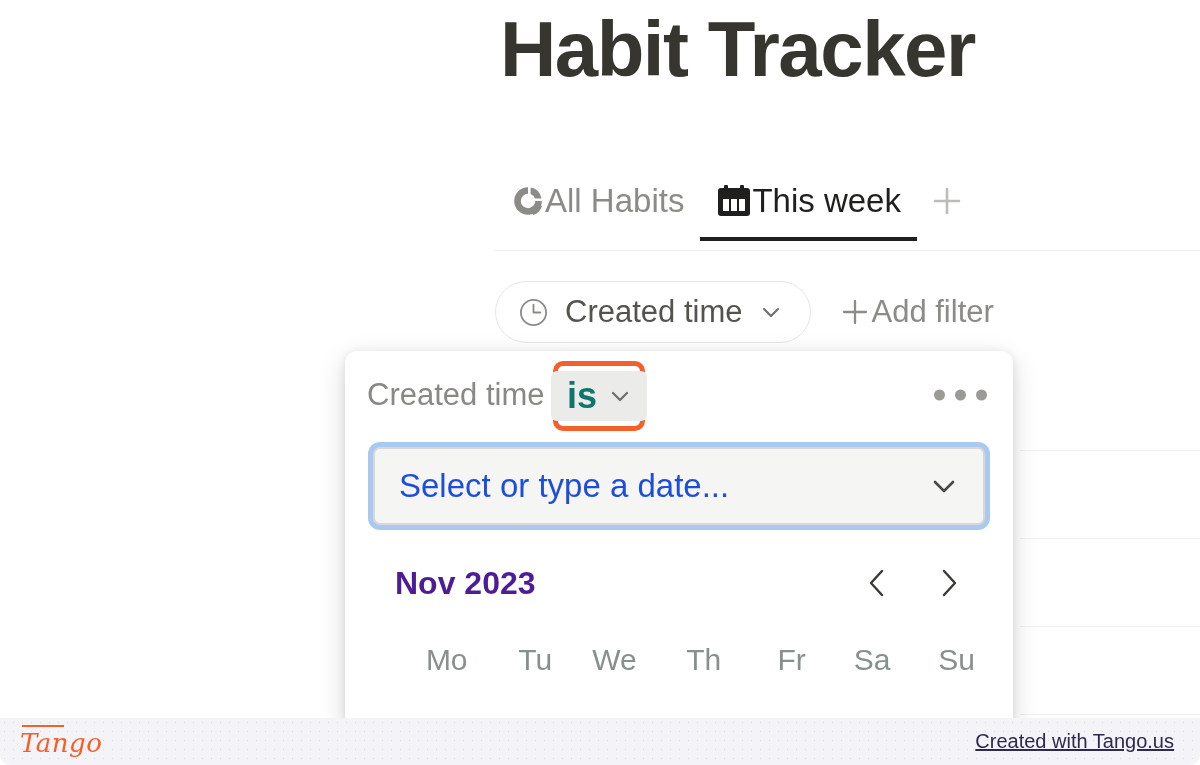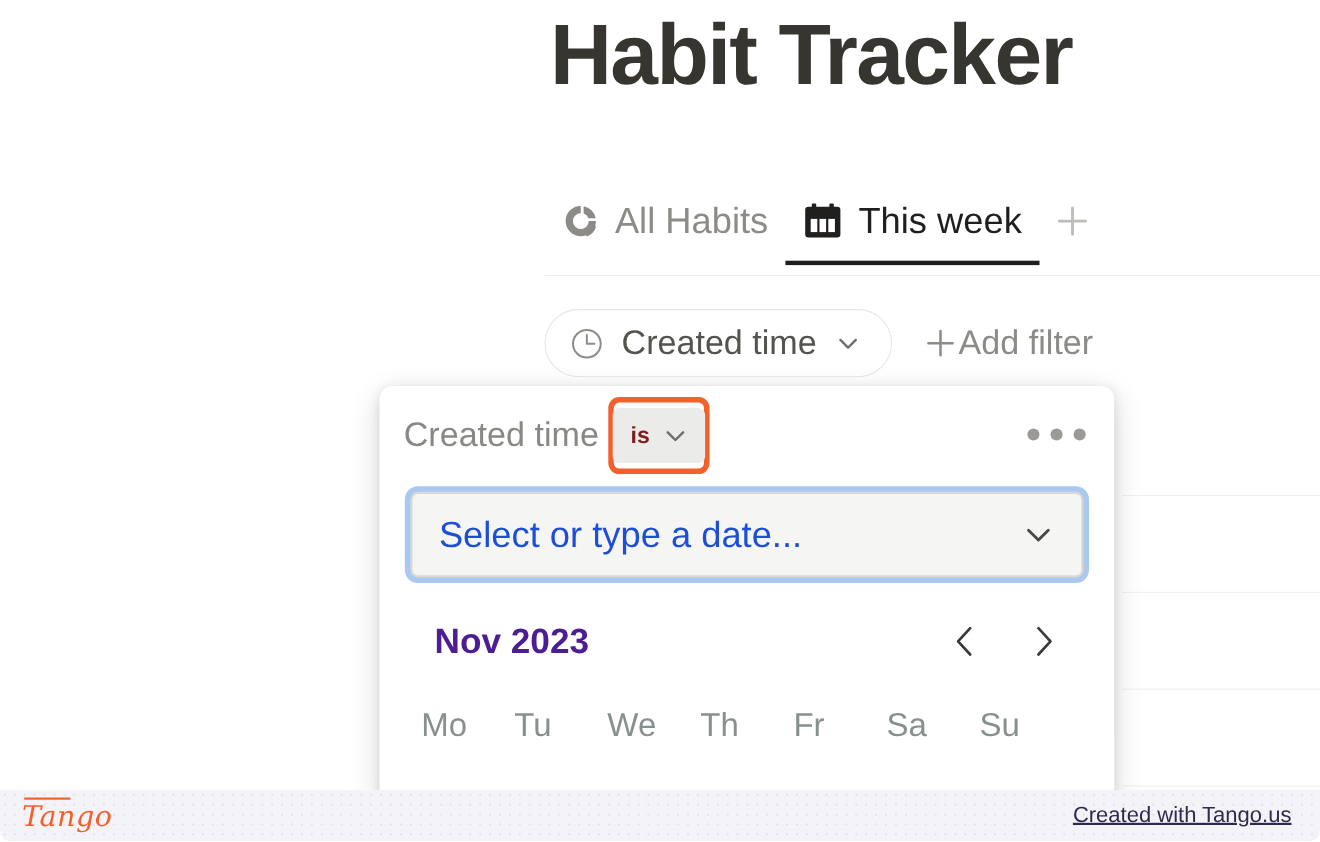--- a/index.html
+++ b/index.html
@@ -53,21 +53,20 @@
   }
   .tabs-row {
     display: flex;
     align-items: center;
     height: 80px;
     gap: 0;
   }
   .tab {
     display: flex;
     align-items: center;
-    gap: 14px;
     height: 80px;
     padding: 0 16px;
     cursor: pointer;
     position: relative;
   }
   .tab-label {
     font-size: 33px;
     color: #8d8b87;
     white-space: nowrap;
   }
@@ -187,23 +186,23 @@
     display: inline-flex;
     align-items: center;
     gap: 10px;
     height: 50px;
     padding: 0 14px 0 16px;
     background: #ebebea;
     border-radius: 6px;
     cursor: pointer;
   }
   .op-chip-label {
-    font-size: 21px;
+    font-size: 36px;
     font-weight: bold;
-    color: #7f1d1d;
+    color: #0f766e;
     line-height: 1;
   }
   .op-wrap {
     position: absolute;
     left: 553px;
     top: 348px;
     width: 92px;
     height: 70px;
     display: flex;
     align-items: center;
@@ -283,21 +282,21 @@
     width: 28px; height: 34px;
     display: flex; align-items: center; justify-content: center;
   }
   .cal-weekdays {
     display: grid;
     grid-template-columns: repeat(7, 1fr);
     margin-top: 28px;
     padding: 0 10px;
   }
   .cal-weekday {
-    text-align: left;
+    text-align: right;
     font-size: 30px;
     color: #87908f;
   }
 
   
   .footer {
     position: absolute;
     left: 0; right: 0; bottom: 0;
     height: 47px;
     background:

